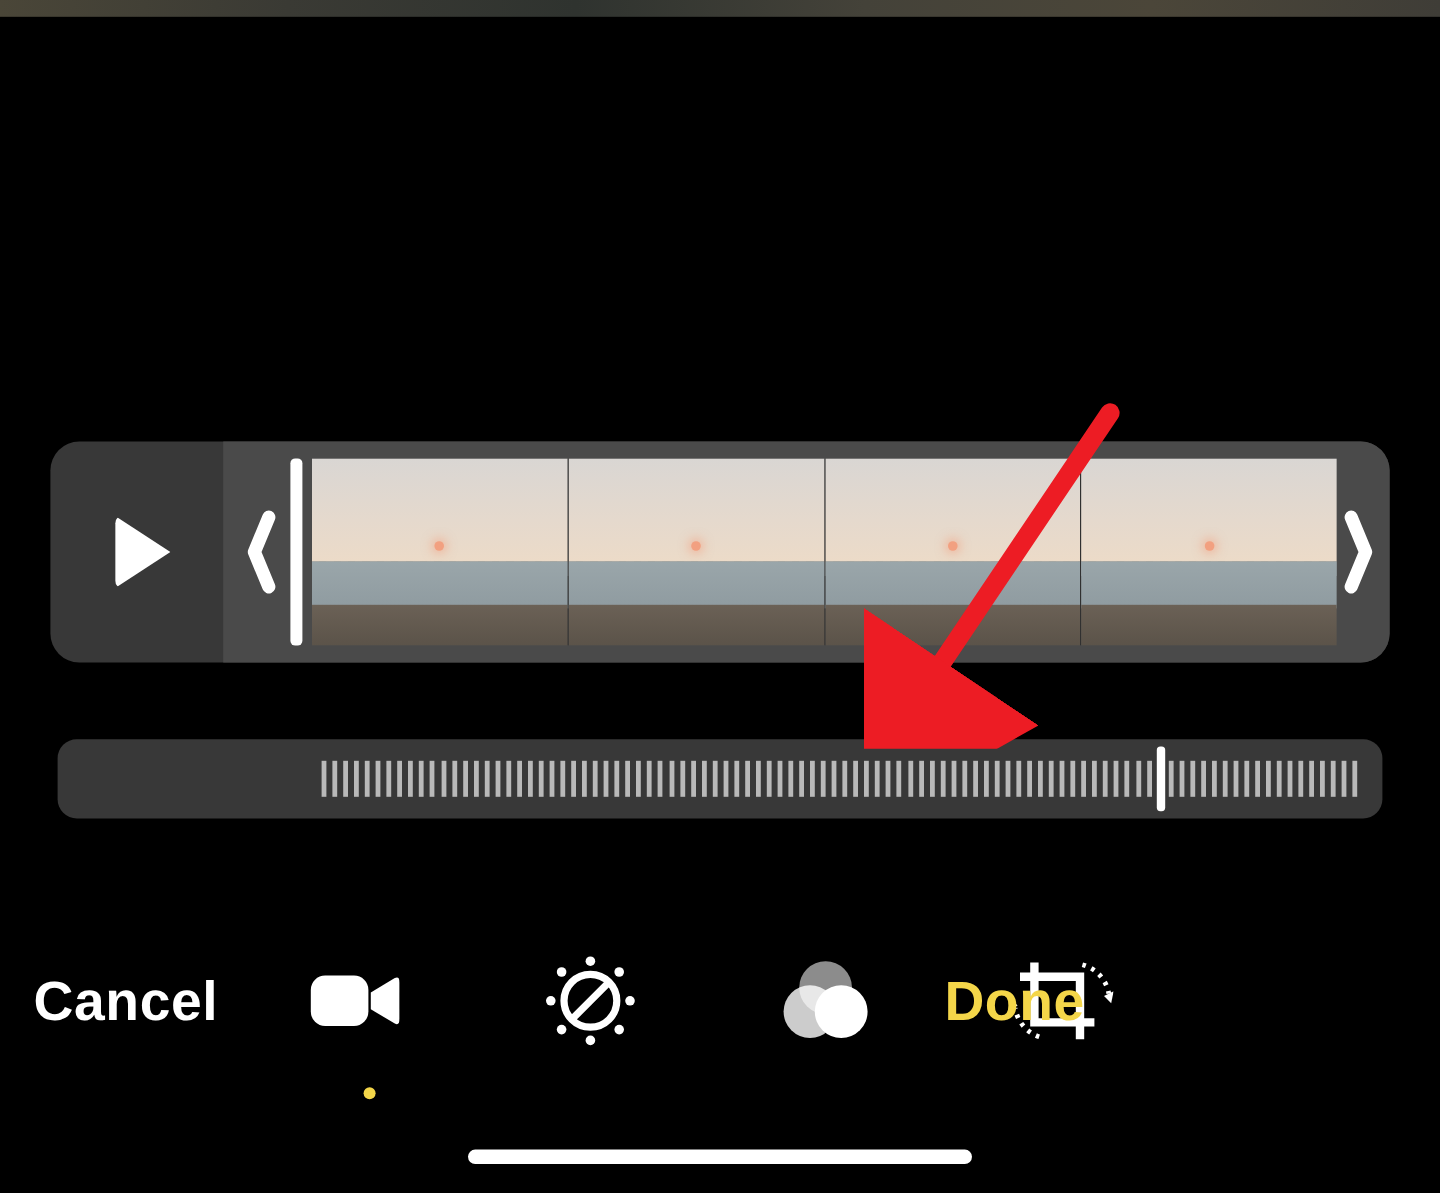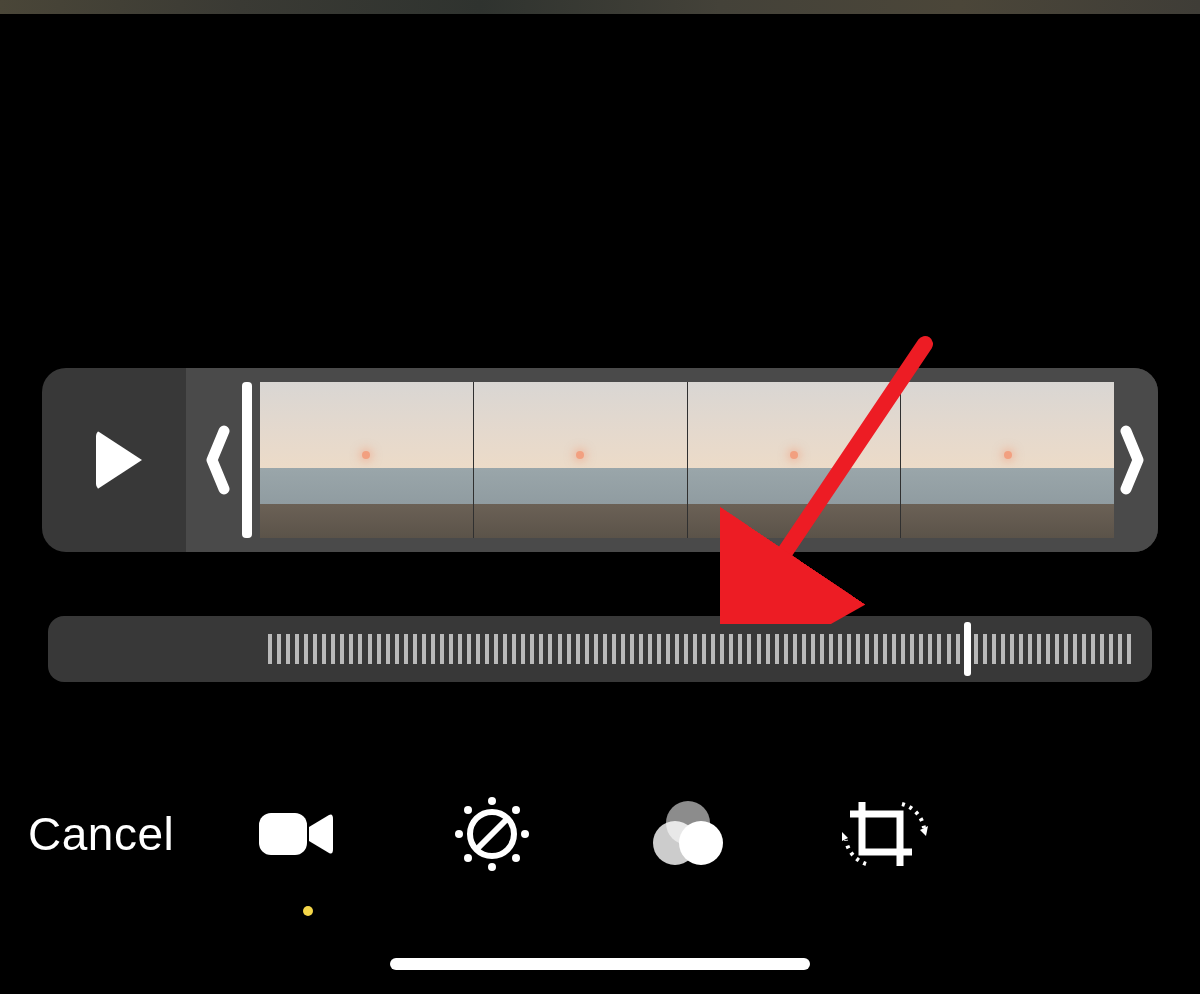--- a/index.html
+++ b/index.html
@@ -27,21 +27,21 @@
   
   .slider-container{position:absolute;top:616px;left:48px;width:1104px;height:66px;background:#383838;border-radius:16px;cursor:pointer;}
   .ticks{position:absolute;left:220px;right:20px;top:14px;bottom:14px;display:flex;justify-content:space-between;align-items:center;}
   .tick{width:4px;height:30px;background:#b9b9b9;}
   .slider-thumb{position:absolute;top:6px;width:7px;height:54px;background:#fff;border-radius:3px;left:916px;}
 
   
   .arrow{position:absolute;pointer-events:none;}
 
   
-  .toolbar{position:absolute;bottom:100px;left:0;width:952px;height:120px;display:flex;align-items:center;}
+  .toolbar{position:absolute;bottom:100px;left:0;width:952px;height:120px;display:flex;align-items:center;font-weight:bold;}
   .cancel{position:absolute;left:28px;font-size:46px;color:#fff;letter-spacing:.5px;cursor:pointer;}
   .done{position:absolute;right:48px;font-size:46px;color:#f4d649;letter-spacing:.5px;cursor:pointer;}
   .tool-icons{position:absolute;left:250px;width:680px;display:flex;justify-content:space-between;align-items:center;}
   .tool{width:90px;height:90px;display:flex;flex-direction:column;align-items:center;justify-content:center;cursor:pointer;}
   .dot{position:absolute;width:10px;height:10px;border-radius:50%;background:#f4d649;bottom:78px;left:303px;}
 
   
   .home-ind{position:absolute;bottom:24px;left:50%;width:420px;height:12px;margin-left:-210px;background:#fff;border-radius:6px;}
 </style>
 </head>
@@ -254,16 +254,17 @@
         <g stroke="#fff" stroke-width="4" fill="none">
           <path d="M60 10 A30 30 0 0 1 82 34" stroke-dasharray="3 5"></path>
           <path d="M78 36 l8 -4 l-2 10 z" fill="#fff" stroke="none"></path>
           <path d="M24 70 A30 30 0 0 1 4 46" stroke-dasharray="3 5"></path>
           <path d="M6 44 l-8 4 l2 -10 z" fill="#fff" stroke="none"></path>
         </g>
       </svg>
     </div>
   </div>
 
+  <div class="done">Done</div>
 </div>
 <div class="dot"></div>
 
 <div class="home-ind"></div>
 
 </body></html>

